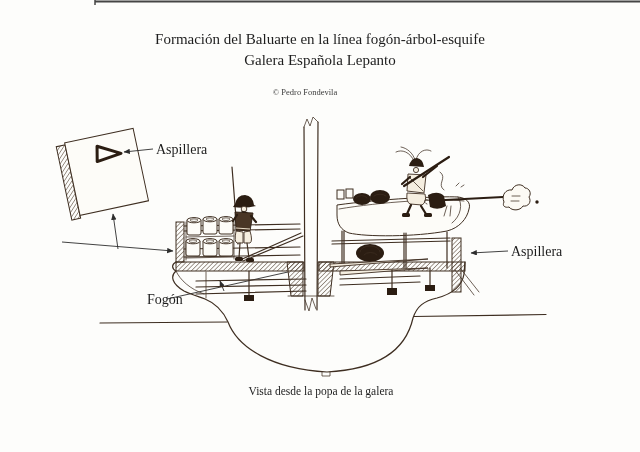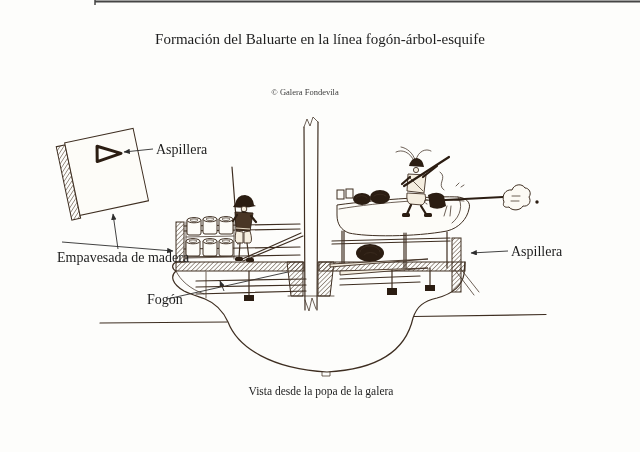--- a/index.html
+++ b/index.html
@@ -25,21 +25,22 @@
   .wf{fill:#fdfcf8;stroke:var(--ink);stroke-width:1;}
   .hf{fill:url(#hatch);stroke:var(--ink);stroke-width:1;}
   .lead{stroke:#2d2d2d;stroke-width:.9;fill:none;}
 </style>
 </head>
 <body>
 
 <div class="page">
 
   <div class="title t1">Formación del Baluarte en la línea fogón-árbol-esquife</div>
-  <div class="copy">© Galera Fondevila</div>
+  <div class="title t2">Galera Española Lepanto</div>
+  <div class="copy">© Pedro Fondevila</div>
 
   <svg width="640" height="452" viewBox="0 0 640 452">
     <defs>
       <pattern id="hatch" width="3.2" height="3.2" patternUnits="userSpaceOnUse" patternTransform="rotate(45)">
         <line x1="0" y1="0" x2="0" y2="3.2" stroke="#4a3828" stroke-width="1"></line>
       </pattern>
       <marker id="arrow" markerWidth="9" markerHeight="8" refX="6.5" refY="3" orient="auto">
         <path d="M0,0 L7,3 L0,6 Z" fill="#2d2d2d"></path>
       </marker>
       <g id="keg">
@@ -177,18 +178,17 @@
       <path class="thn" d="M447,206 L444,216 M451,206 L450,216"></path>
       <path class="thn" d="M428,200 C424,198 423,203 427,204"></path>
       <path class="thn" d="M456,186 L459,183 M461,187 L464,185"></path>
       <path d="M504,202 C501,195 506,189 512,190 C514,184 522,183 525,188 C529,188 532,193 529,197 C532,202 528,207 523,206 C520,211 512,211 509,207 C505,208 502,206 504,202 Z" fill="#fcfaf4" stroke="#3e2e21" stroke-width="1"></path>
       <path class="thn" d="M512,196 L520,196 M511,201 L519,201"></path>
       <circle cx="537" cy="202" r="1.7" class="df"></circle>
     </g>
   </svg>
 
   <div class="lbl lbl-aspillera">Aspillera</div>
-  <div class="lbl lbl-empmad">Empavesada de madera</div>
   <div class="lbl lbl-fogon">Fogón</div>
   <div class="lbl lbl-emp">Aspillera</div>
 
   <div class="caption">Vista desde la popa de la galera</div>
 </div>
 
 </body></html>

